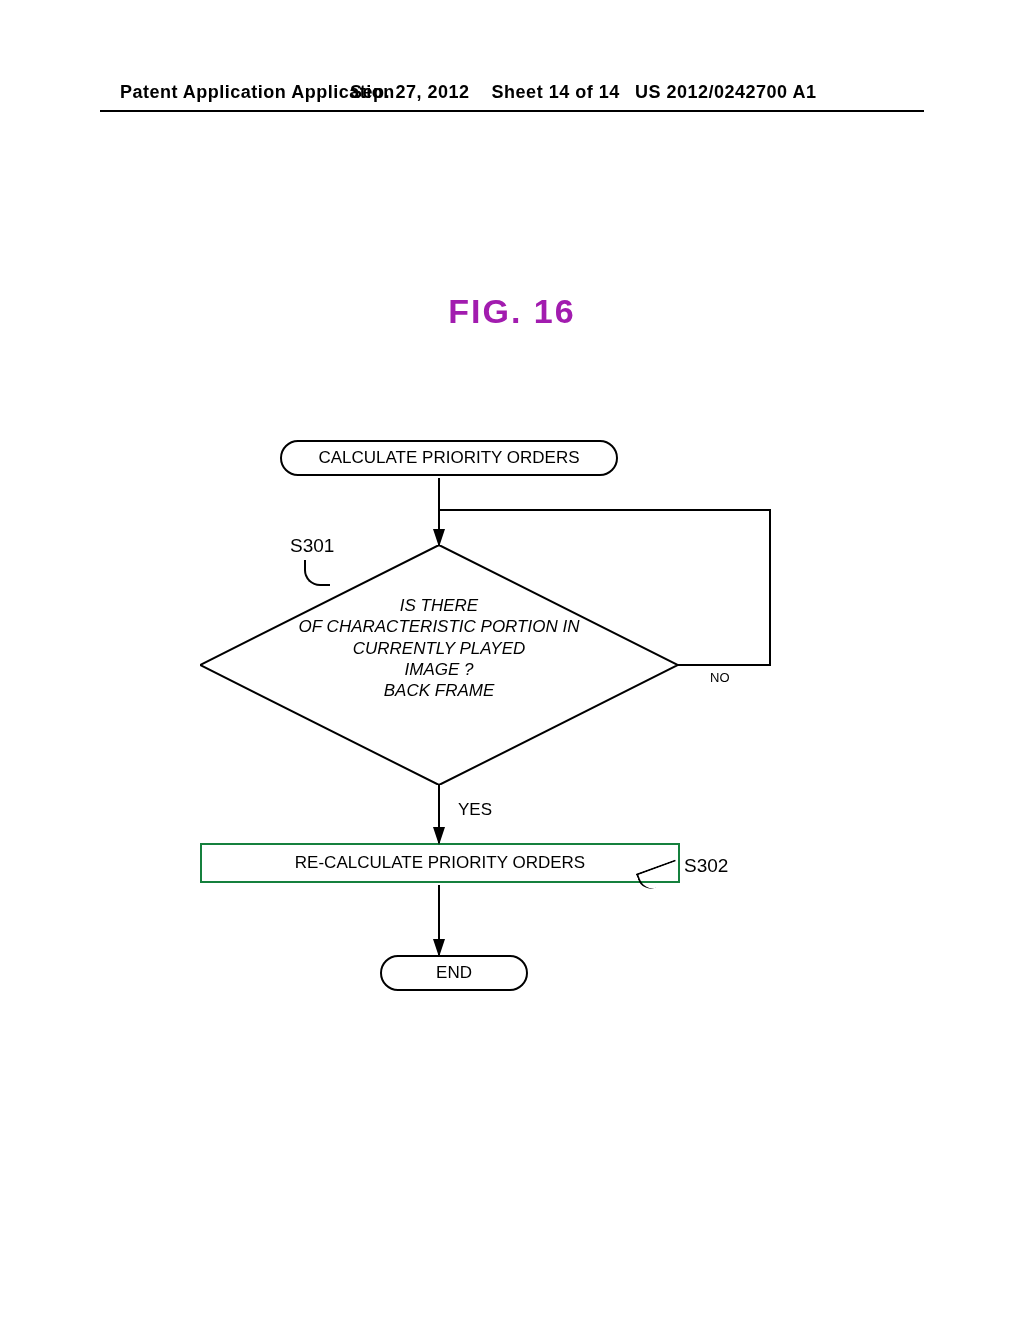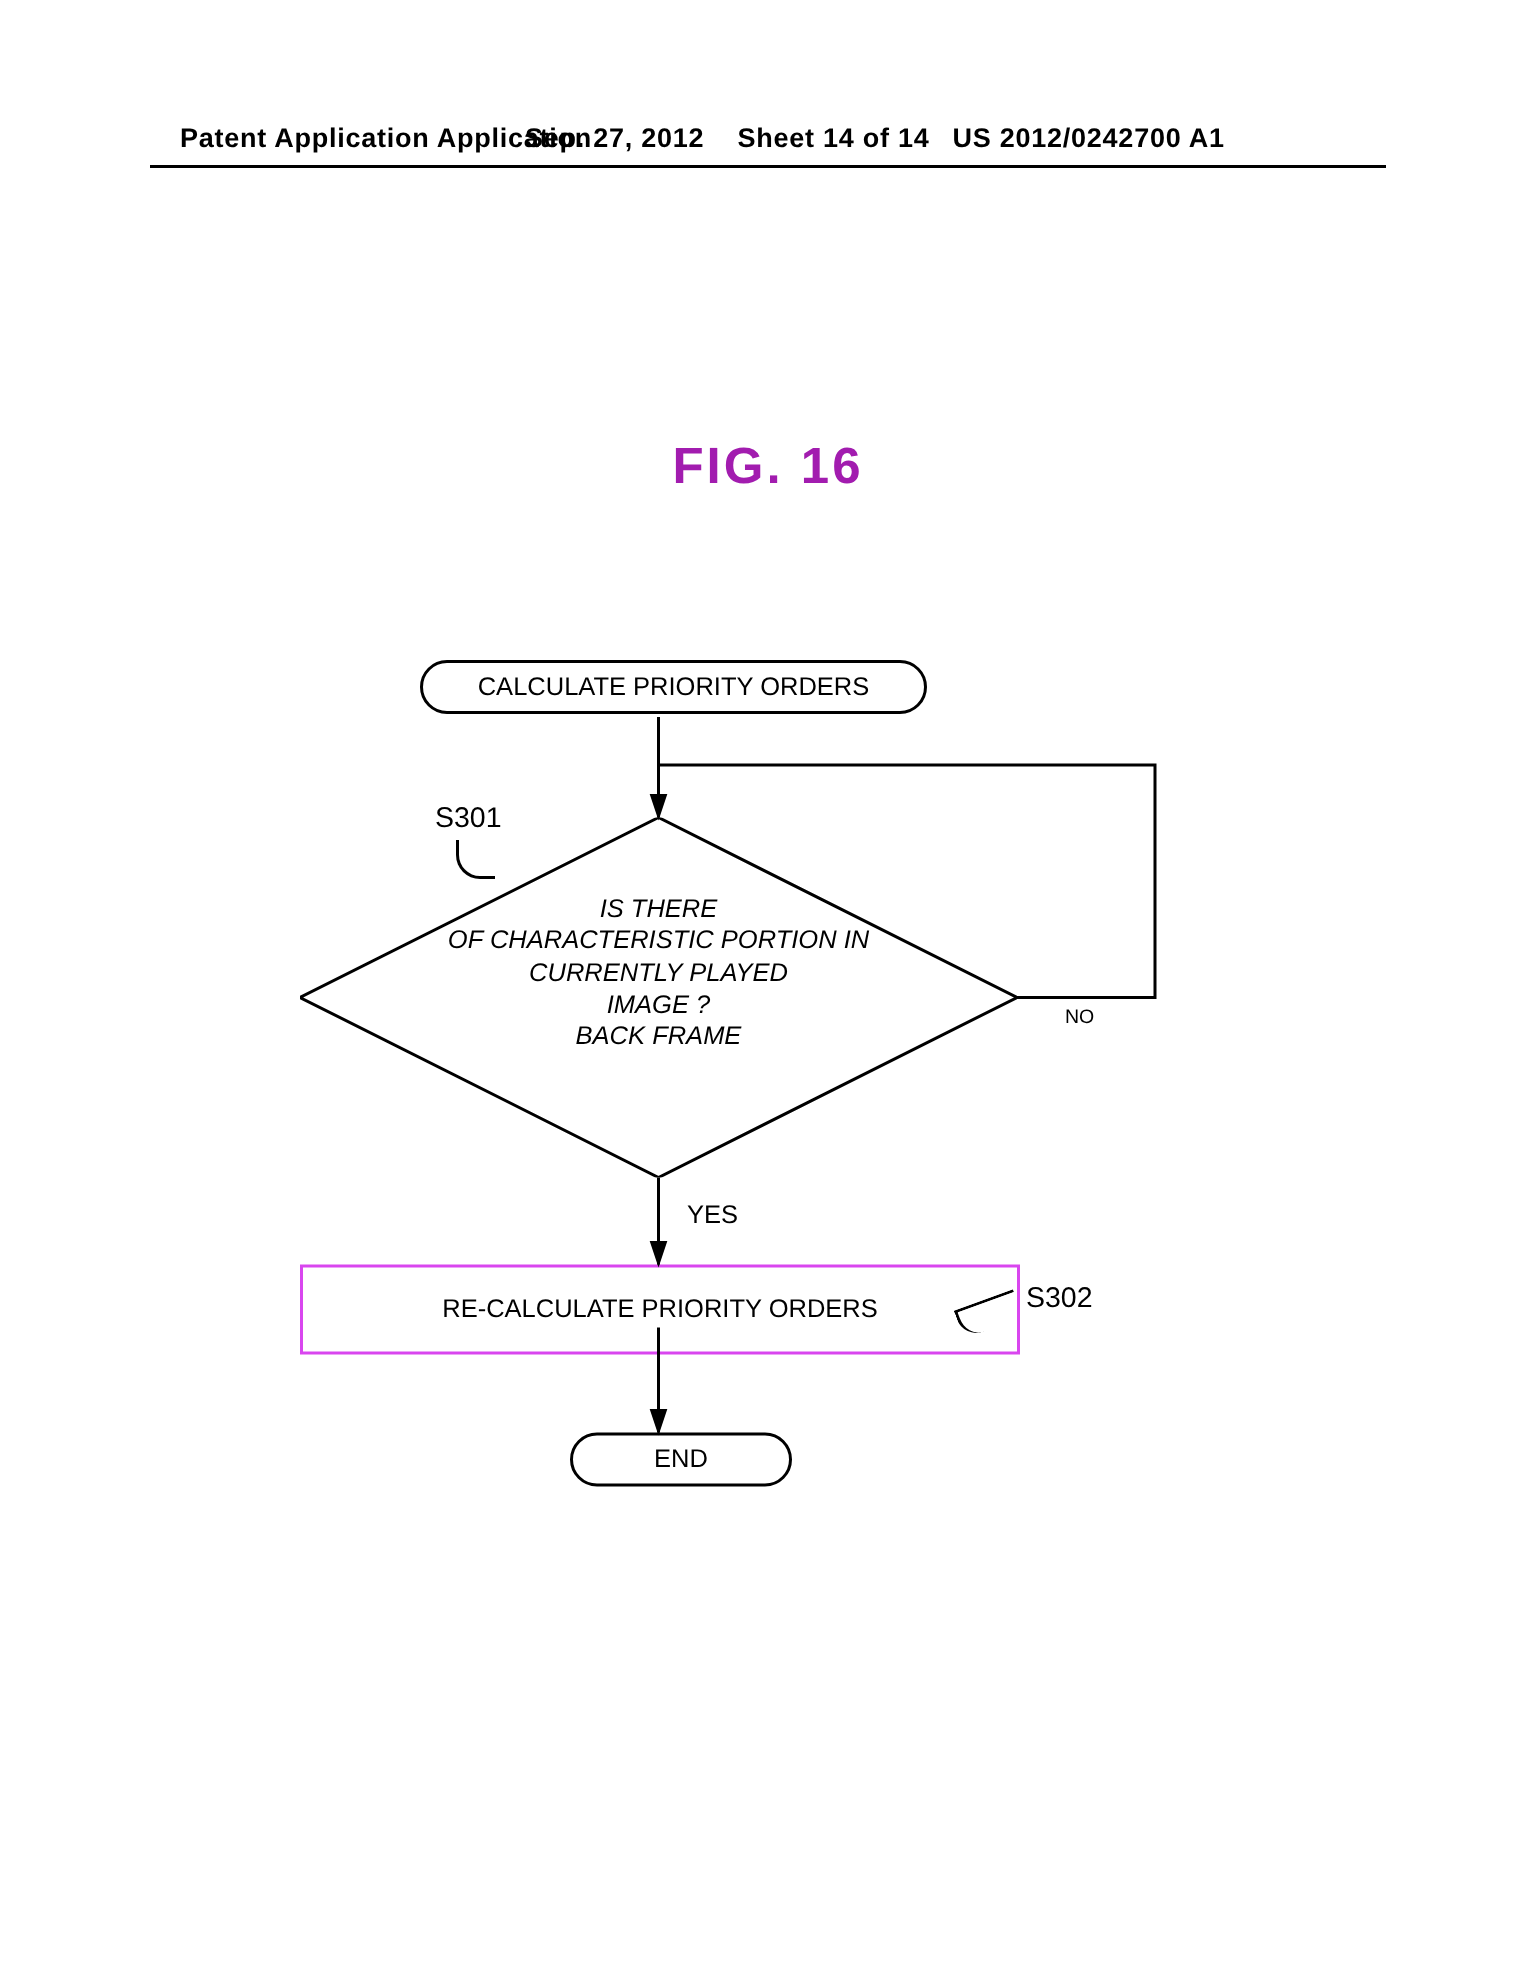--- a/index.html
+++ b/index.html
@@ -54,22 +54,22 @@
   .term-start {
     top: 440px; left: 280px; width: 290px;
   }
   .term-end {
     top: 955px; left: 380px; width: 100px;
   }
 
   
   .proc {
     position: absolute;
-    border: 2px solid #d946ef;
-    padding: 18px 8px;
+    border: 2px solid #15803d;
+    padding: 8px 8px;
     font-size: 17px;
     text-align: center;
     background:#fff;
     top: 843px; left: 200px; width: 460px;
   }
 
   
   .diamond-wrap {
     position: absolute;
     top: 545px; left: 200px; width: 478px; height: 240px; font-style: italic;

